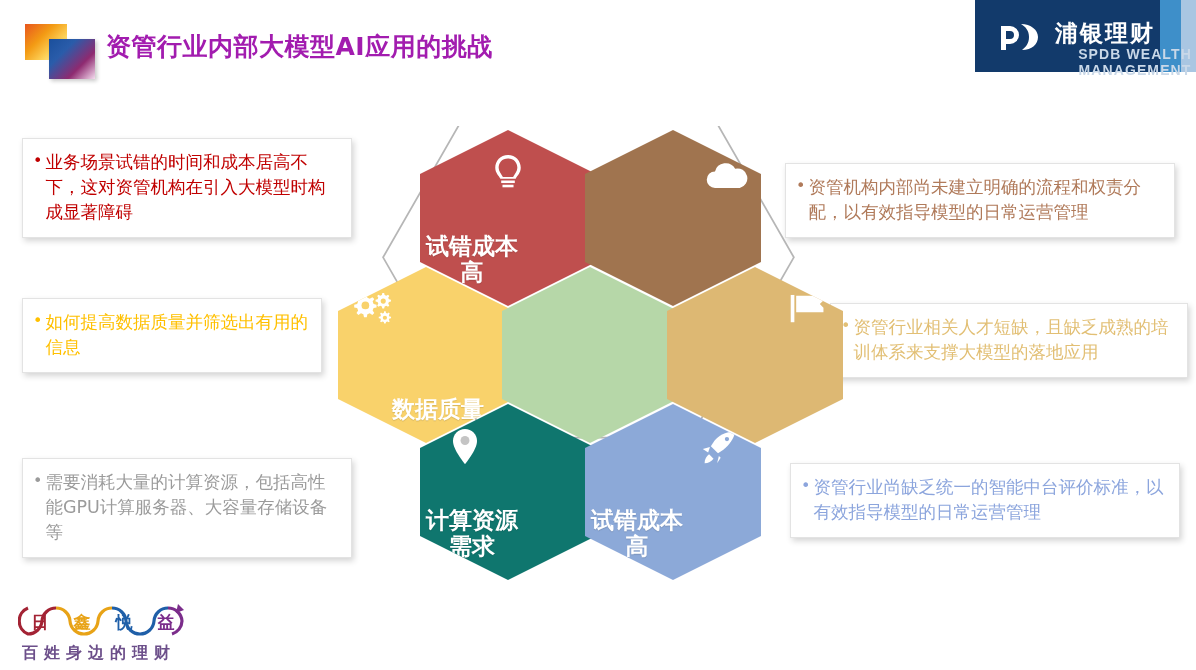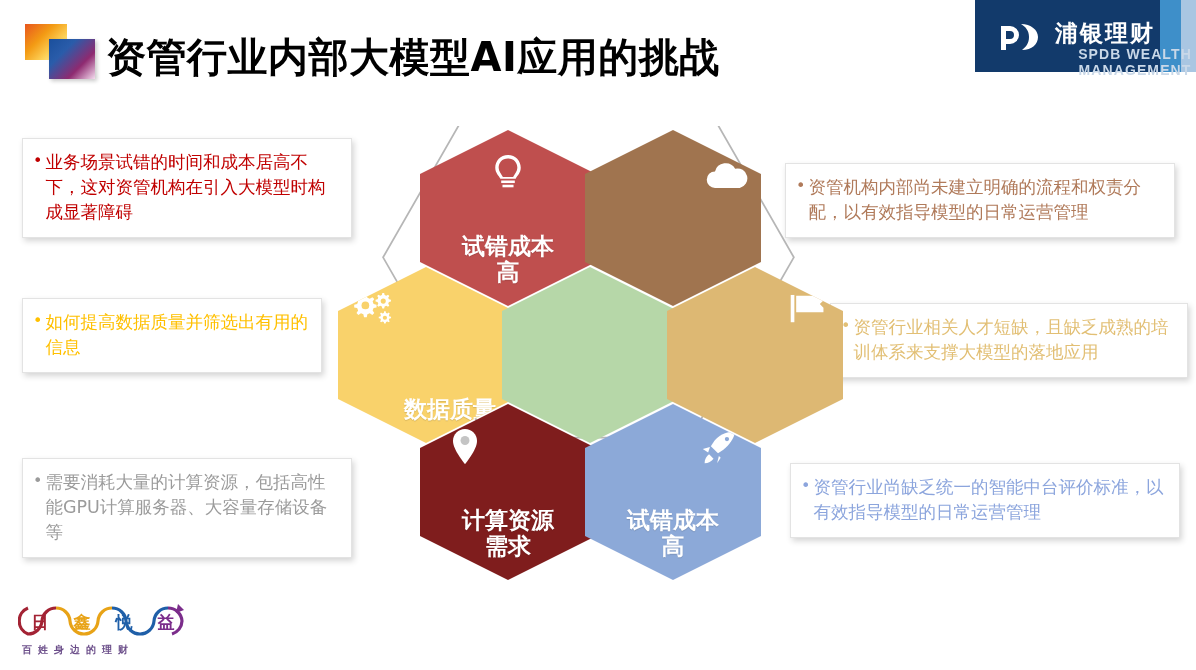--- a/index.html
+++ b/index.html
@@ -20,21 +20,21 @@
     background:linear-gradient(135deg,#e8561f 0%, #f39b14 38%, #fdd35a 68%, #fff8e0 100%);
   }
   #brand-logo-mark .sq-b {
     position:absolute; left:24px; top:15px; width:46px; height:40px;
     background:linear-gradient(135deg,#1a4f9c 0%, #2a5caa 32%, #8e2a70 68%, #f5ddef 100%);
     box-shadow:2px 2px 4px rgba(0,0,0,.22);
   }
 
   #page-title {
     position:absolute; left:106px; top:30px;
-    font-size:40px; font-weight:bold; color:#000000;
+    font-size:25px; font-weight:bold; color:#a21caf;
     letter-spacing:.5px; white-space:nowrap;
     font-family:"DejaVu Sans","Liberation Sans",sans-serif;
   }
 
   
   #corp-logo-band { position:absolute; left:975px; top:0; width:244px; height:72px; }
   #corp-logo-band .navy { position:absolute; left:0; top:0; width:185px; height:72px; background:#123a6b; }
   #corp-logo-band .stripe-mid { position:absolute; left:185px; top:0; width:21px; height:72px; background:#3e8fc9; }
   #corp-logo-band .stripe-light { position:absolute; left:206px; top:0; width:15px; height:72px; background:#a9c6e2; }
   #corp-logo-mark { position:absolute; left:24px; top:22px; width:46px; height:30px; }
@@ -74,21 +74,21 @@
   
   #hex-cluster { position:absolute; left:338px; top:126px; width:490px; height:452px; }
   #hex-outline { position:absolute; left:0; top:0; }
 
   .hex {
     position:absolute;
     width:176px; height:176px;
     clip-path:polygon(50% 0%, 100% 25%, 100% 75%, 50% 100%, 0% 75%, 0% 25%);
     -webkit-clip-path:polygon(50% 0%, 100% 25%, 100% 75%, 50% 100%, 0% 75%, 0% 25%);
     display:flex; flex-direction:column;
-    align-items:center; justify-content:flex-end;
+    align-items:flex-start; justify-content:flex-end;
     padding-bottom:20px;
   }
   .hex .hex-label {
     color:#ffffff; font-weight:bold; font-size:23px; line-height:1.16;
     text-align:center; width:104px;
     font-family:"DejaVu Sans","Liberation Sans",sans-serif;
     text-shadow:0 1px 1px rgba(0,0,0,.13);
   }
   .hex .hex-icon {
     position:absolute; top:20px; left:50%; transform:translateX(-50%);
@@ -109,21 +109,21 @@
   #hex-ops    .hex-icon { top:26px; left:auto; right:12px; transform:none; }
   #hex-data   .hex-icon { top:22px; left:auto; right:auto; left:14px; transform:none; }
   #hex-talent .hex-icon { top:22px; left:auto; right:12px; transform:none; }
   #hex-compute .hex-icon { top:22px; left:auto; right:auto; left:22px; transform:none; }
   #hex-eval   .hex-icon { top:24px; left:auto; right:20px; transform:none; }
 
   
   #footer-logo { position:absolute; left:18px; top:596px; width:180px; height:62px; }
   #footer-tagline {
     position:absolute; left:22px; top:643px;
-    font-size:10px; letter-spacing:6px; color:#6c4f8a; font-weight:bold;
+    font-size:16px; letter-spacing:6px; color:#6c4f8a; font-weight:bold;
     font-family:"DejaVu Sans","Liberation Sans",sans-serif;
   }
 </style>
 </head>
 <body>
 
 <div id="header-bar">
 
   <div id="brand-logo-mark">
     <div class="sq-a"></div>
@@ -239,21 +239,21 @@
 
   <div class="hex" id="hex-talent" style="background: rgb(221, 184, 115);">
     <span class="hex-icon">
       <svg viewBox="0 0 44 36" width="40" height="33">
         <rect x="3" y="2" width="4" height="30" fill="#fff"></rect>
         <path d="M9 3 h30 v5 l-4 4 l4 4 v5 h-30 z" fill="#fff"></path>
       </svg>
     </span>
   </div>
 
-  <div class="hex" id="hex-compute" style="background: #7f1d1d;">
+  <div class="hex" id="hex-compute" style="background: #0f766e;">
     <span class="hex-icon">
       <svg viewBox="0 0 30 40" width="28" height="37">
         <path d="M15 1 C7.8 1 2 6.8 2 14 c0 9.5 13 25 13 25 s13 -15.5 13 -25 C28 6.8 22.2 1 15 1 z" fill="#fff"></path>
         <circle cx="15" cy="13.5" r="4.8" fill="#c4c4c4"></circle>
       </svg>
     </span>
     <span class="hex-label">计算资源需求</span>
   </div>
 
   <div class="hex" id="hex-eval" style="background: rgb(140, 169, 216);">

